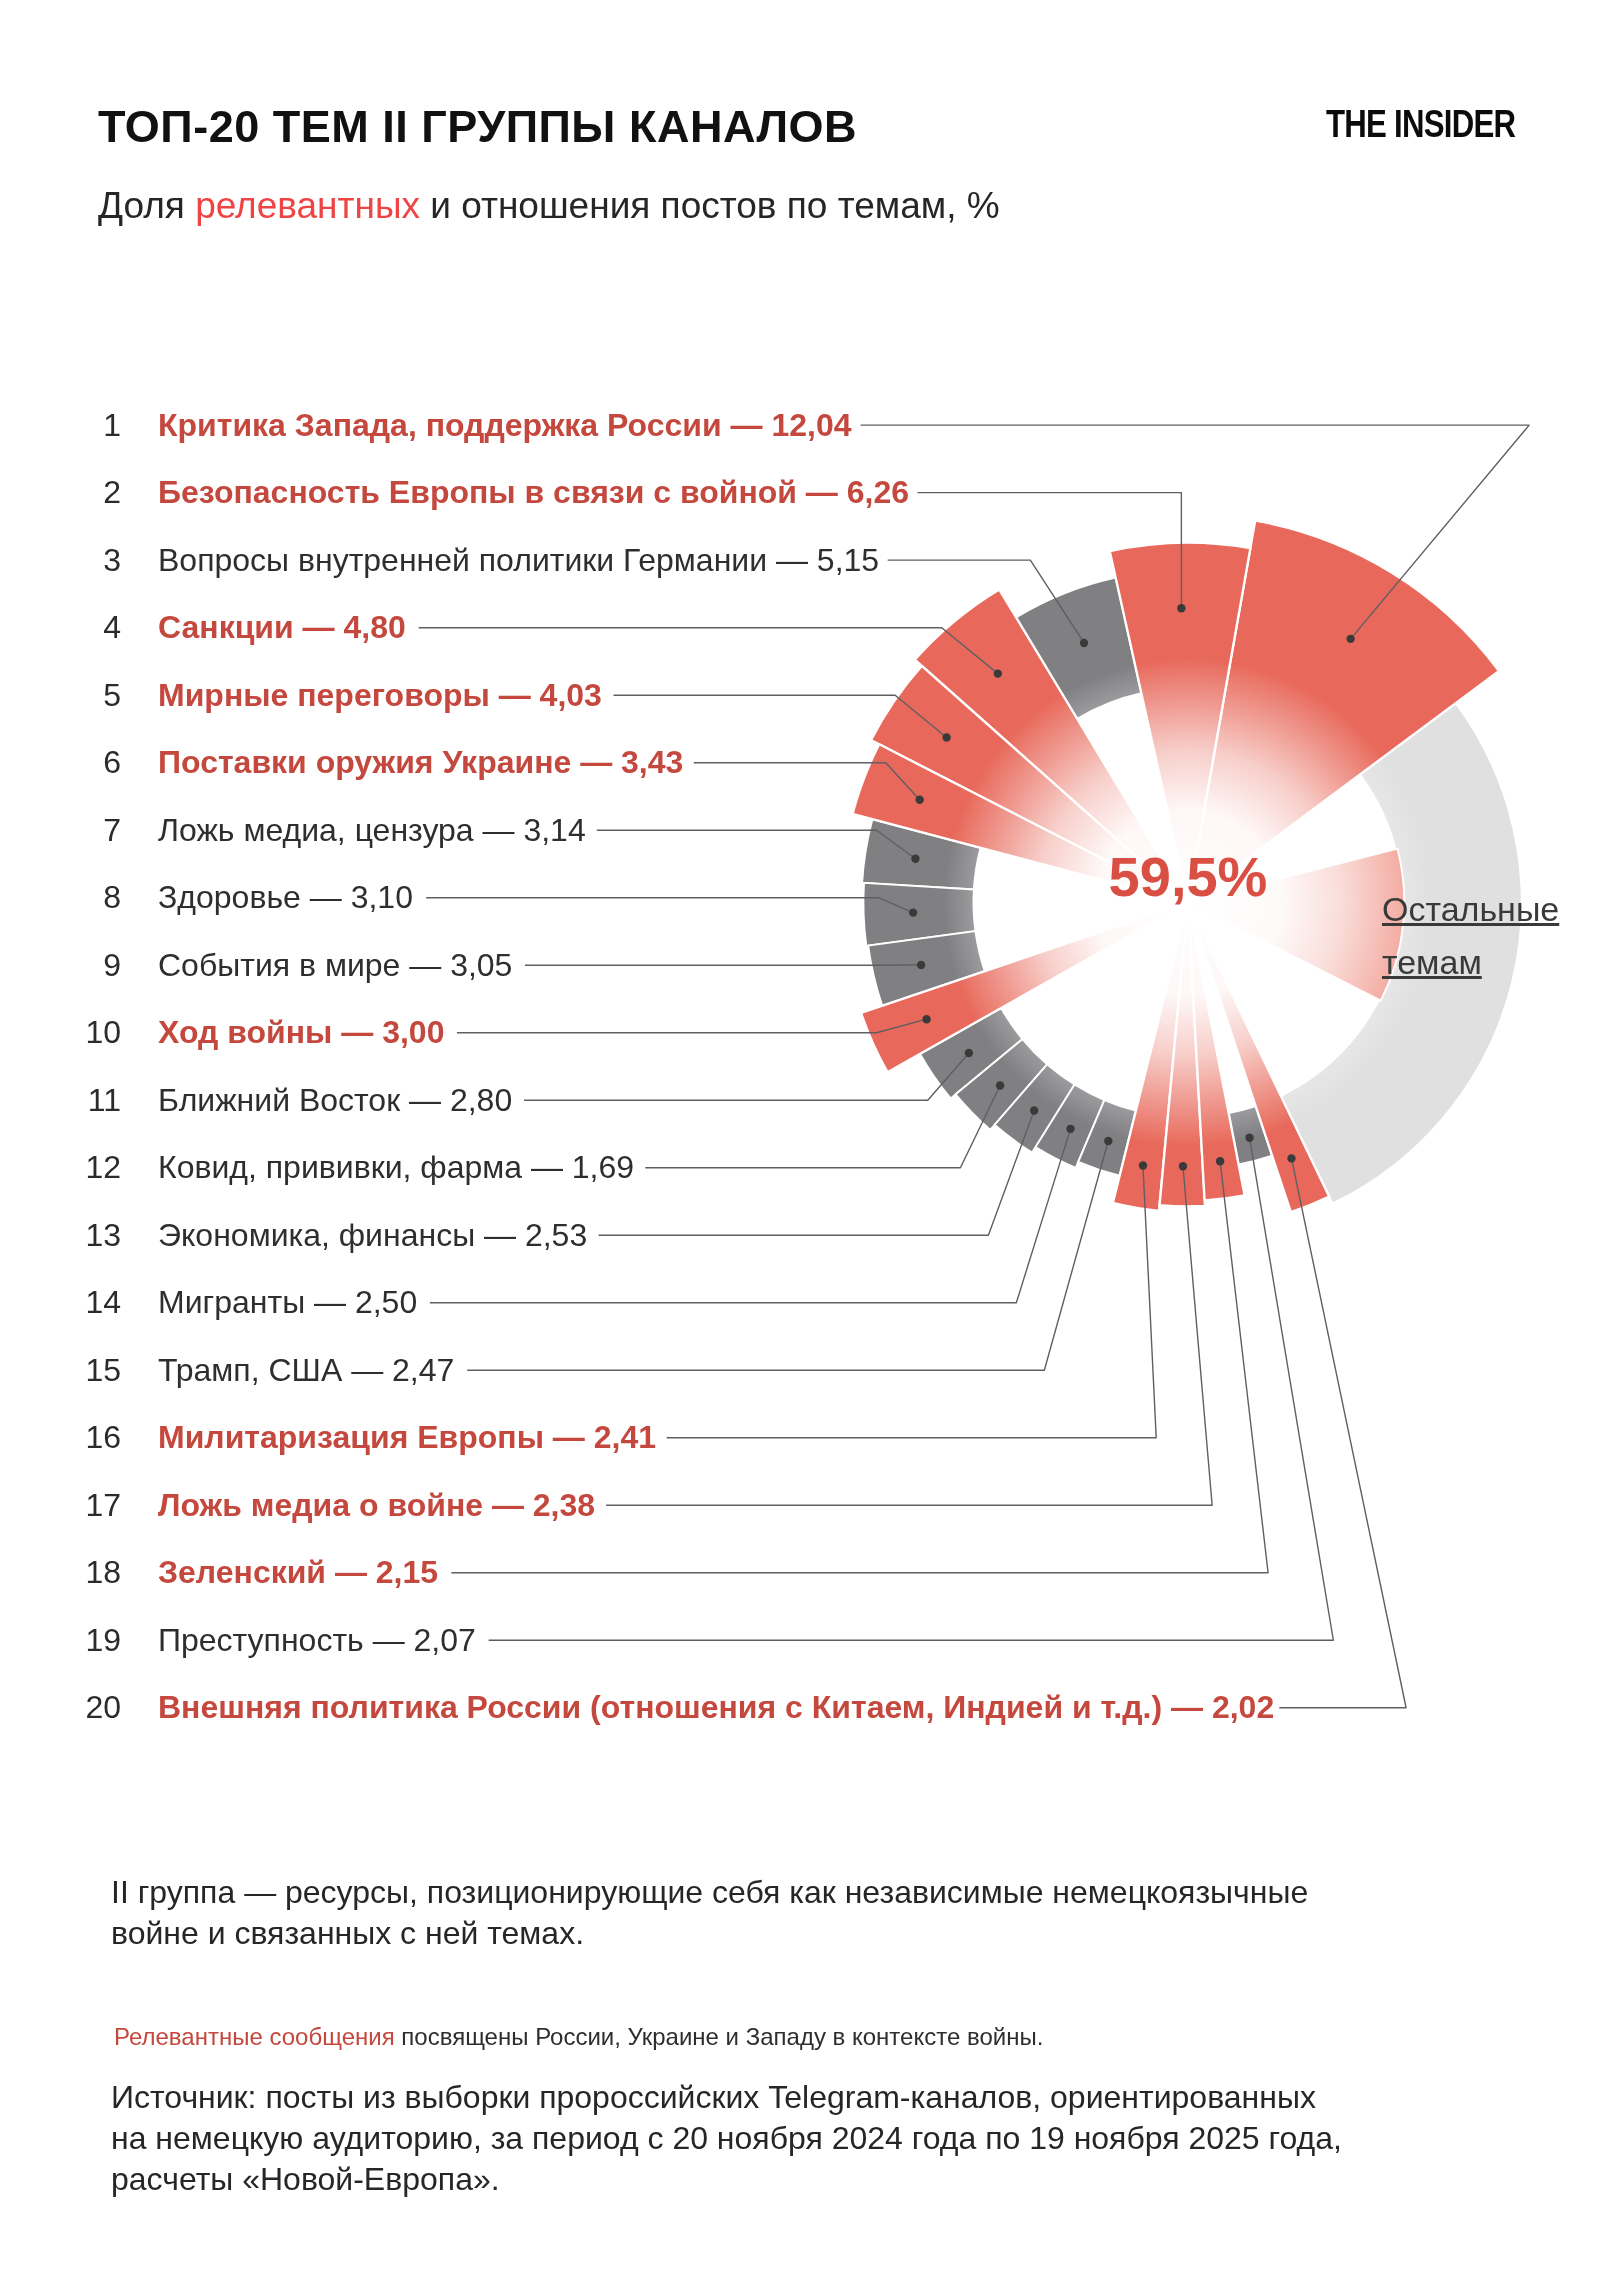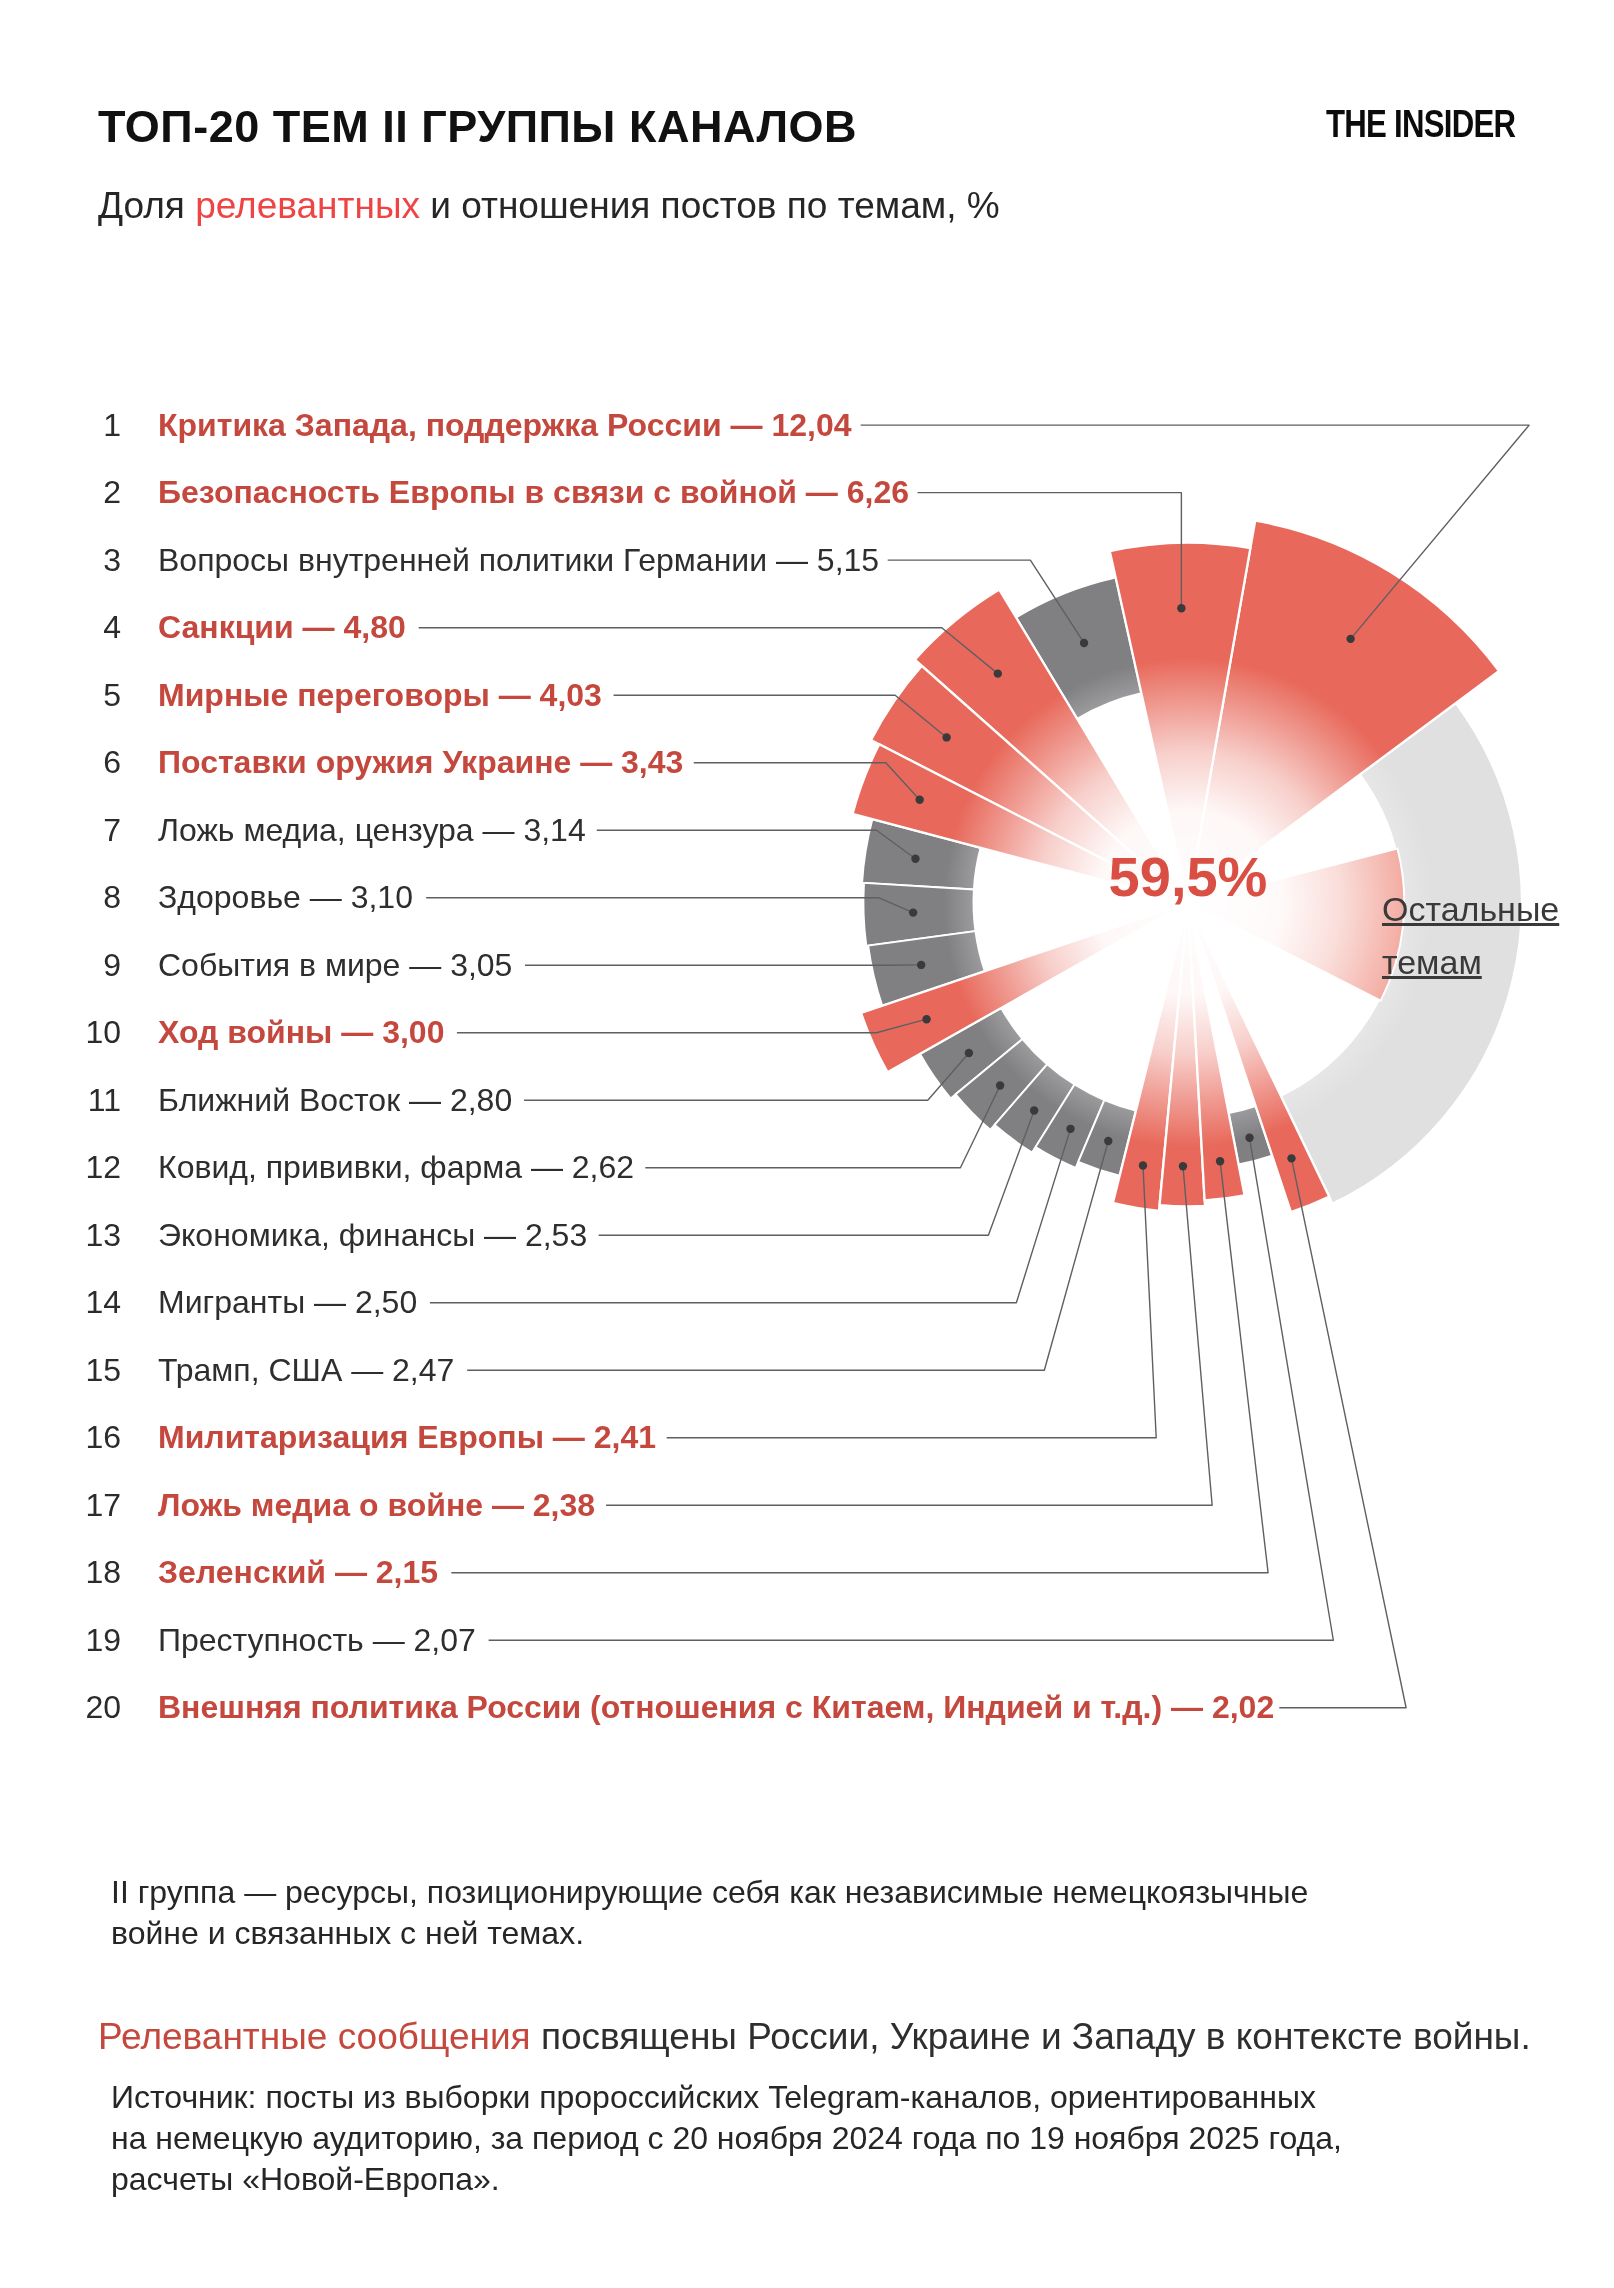--- a/index.html
+++ b/index.html
@@ -17,21 +17,21 @@
   .topic-num{position:absolute;left:37px;width:84px;text-align:right;font-size:32px;
              line-height:45px;color:#2b2b2b;}
   .topic-label{position:absolute;left:158px;font-size:32px;line-height:45px;color:#2e2e2e;}
   .topic-label.relevant{color:#c4483d;font-weight:bold;}
   #center-label{position:absolute;left:1188px;top:876px;transform:translate(-50%,-50%);
                 font-size:56px;font-weight:bold;color:#d94f43;white-space:nowrap;}
   #other-label{position:absolute;left:1382px;top:883px;font-size:34px;line-height:53px;
                color:#3a3a3a;text-decoration:underline;}
   .footer-par{position:absolute;left:98px;font-size:32px;line-height:41px;color:#262626;}
   .footer-par span{display:block;margin-left:13px;}
-  #footer-relevant{position:absolute;left:98px;top:2016px;font-size:37px;line-height:41px;}
+  #footer-relevant{position:absolute;left:114px;top:2016px;font-size:24px;line-height:41px;}
   #footer-relevant .hl{color:#c4483d;}
 </style>
 </head>
 <body>
 
 <div id="page">
 
   <svg id="chart-svg" viewBox="0 0 1732 2455" xmlns="http://www.w3.org/2000/svg">
     <defs>
       <radialGradient id="glow" cx="50%" cy="50%" r="50%">
@@ -156,21 +156,21 @@
       <div class="topic-row" style="top: 1010px;">
         <span class="topic-num">10</span>
         <span class="topic-label relevant">Ход войны — 3,00</span>
       </div>
       <div class="topic-row" style="top: 1078px;">
         <span class="topic-num">11</span>
         <span class="topic-label">Ближний Восток — 2,80</span>
       </div>
       <div class="topic-row" style="top: 1145px;">
         <span class="topic-num">12</span>
-        <span class="topic-label">Ковид, прививки, фарма — 2,62</span>
+        <span class="topic-label">Ковид, прививки, фарма — 1,69</span>
       </div>
       <div class="topic-row" style="top: 1213px;">
         <span class="topic-num">13</span>
         <span class="topic-label">Экономика, финансы — 2,53</span>
       </div>
       <div class="topic-row" style="top: 1280px;">
         <span class="topic-num">14</span>
         <span class="topic-label">Мигранты — 2,50</span>
       </div>
       <div class="topic-row" style="top: 1348px;">

